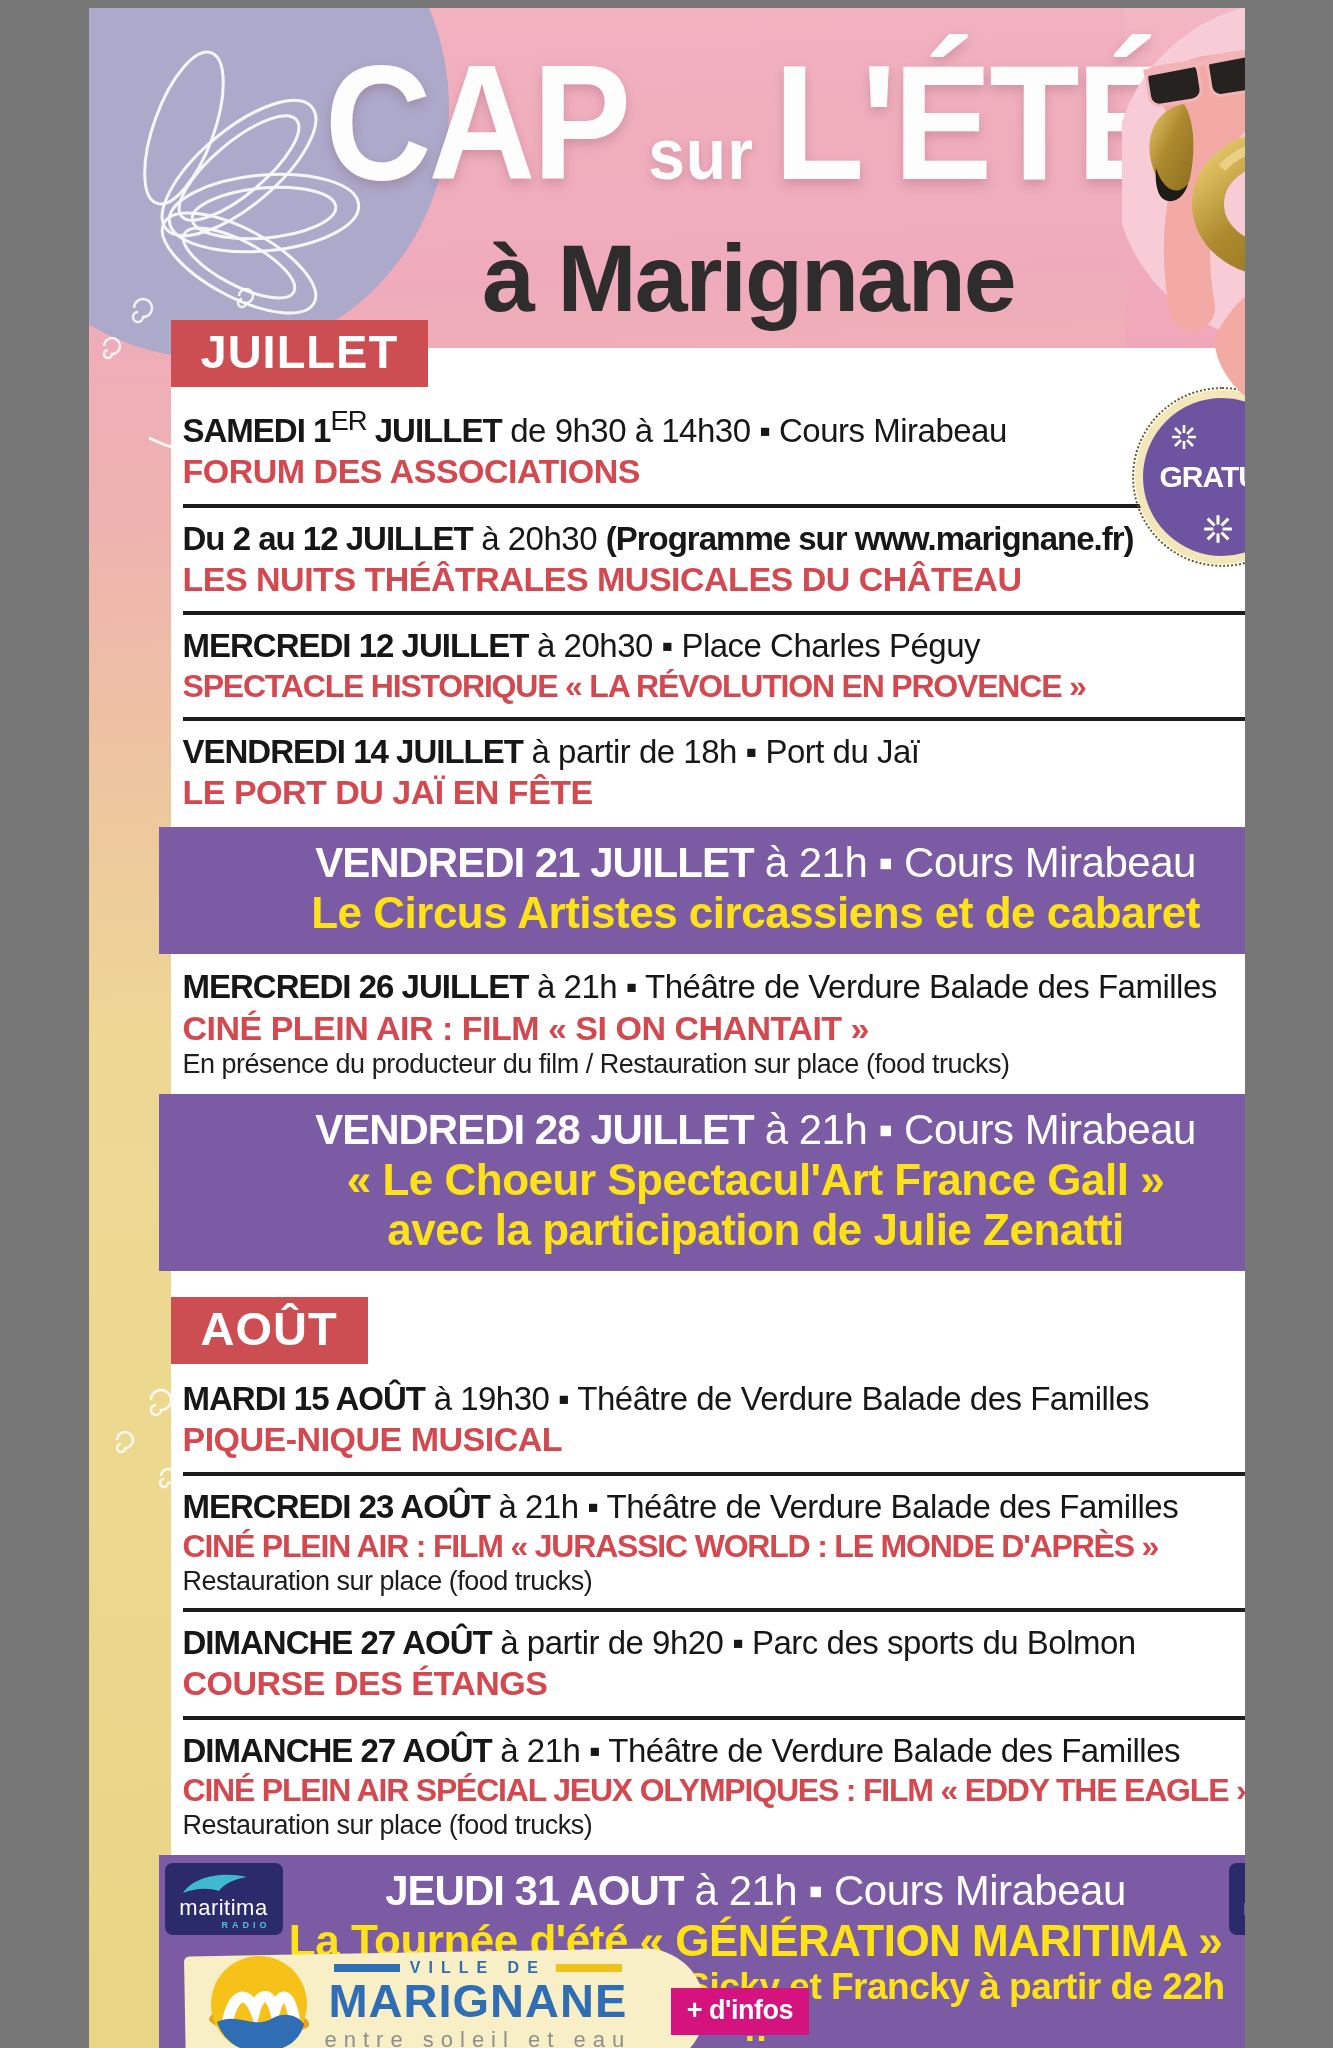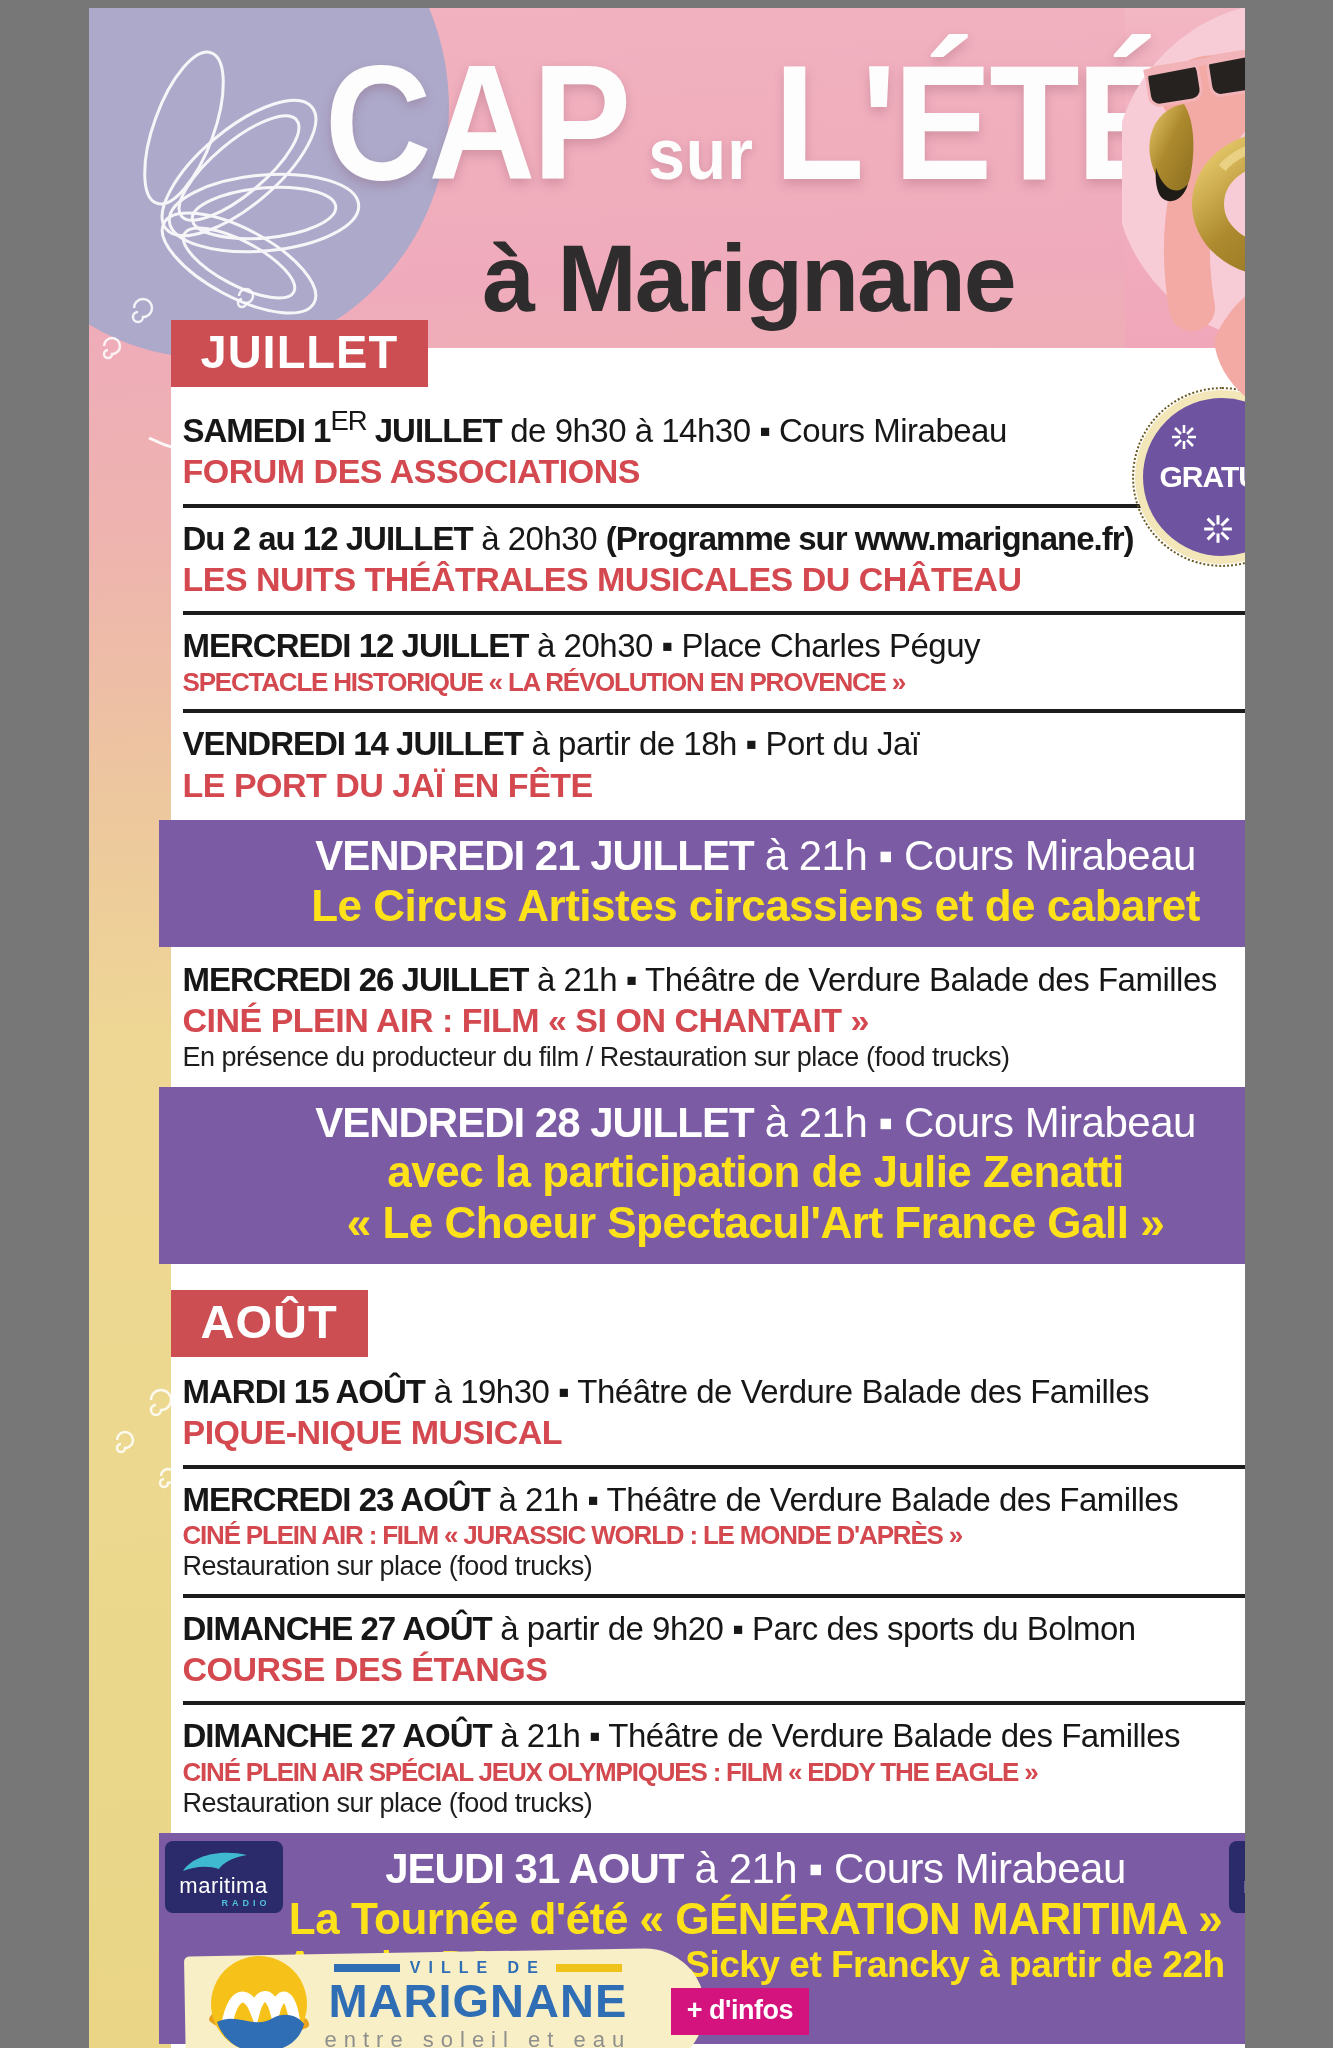--- a/index.html
+++ b/index.html
@@ -25,21 +25,21 @@
   .card{position:absolute;left:82px;top:340px;width:1170px;background:#fff;z-index:2;padding-bottom:0;}
   .month-box{display:inline-block;background:var(--red-banner);color:#fff;
     font-size:47px;font-weight:800;letter-spacing:1px;padding:4px 30px 8px;margin:18px 0 10px 0;}
   .month-box.first{margin:-28px 0 12px 0;}
   .event{padding:5px 12px 4px;}
   .eline{font-size:33px;line-height:1.22;letter-spacing:-1px;color:#171717;}
   .edate{font-weight:800;}
   .erest{font-weight:500;letter-spacing:-.5px;}
   .erest-b{font-weight:800;letter-spacing:-1px;}
   .etitle{font-size:34px;line-height:1.22;font-weight:800;color:var(--red-text);letter-spacing:-.5px;}
-  .etitle.long{font-size:26px;letter-spacing:-1.2px;}
+  .etitle.long{font-size:32px;letter-spacing:-1.2px;}
   .enote{font-size:27px;line-height:1.15;font-weight:500;color:#1d1d1d;letter-spacing:-.5px;}
   .sep{height:4px;background:#1c1c1c;margin:7px 12px 6px;}
   .pad-badge{padding-right:190px;}
 
   
   .banner{position:relative;margin:10px -12px 8px;width:calc(100% + 24px);box-sizing:border-box;
     background:var(--purple);text-align:center;padding:12px 120px 16px;}
   .banner .head{font-size:42px;line-height:1.16;color:#fff;letter-spacing:-1px;}
   .banner .head .edate{font-weight:800;}
   .banner .head .erest{font-weight:500;}
@@ -175,22 +175,22 @@
           <div class="etitle">LE PORT DU JAÏ EN FÊTE</div>
         </div><div class="banner">
           <div class="head"><span class="edate">VENDREDI 21 JUILLET</span><span class="erest"> à 21h ▪ Cours Mirabeau</span></div>
           <div class="yline"><span class="ybold">Le Circus</span><span class="yrest"> Artistes circassiens et de cabaret</span></div>
         </div><div class="event">
           <div class="eline"><span class="edate">MERCREDI 26 JUILLET</span><span class="erest"> à 21h ▪ Théâtre de Verdure Balade des Familles</span></div>
           <div class="etitle">CINÉ PLEIN AIR : FILM « SI ON CHANTAIT »</div>
           <div class="enote">En présence du producteur du film / Restauration sur place (food trucks)</div>
         </div><div class="banner">
           <div class="head"><span class="edate">VENDREDI 28 JUILLET</span><span class="erest"> à 21h ▪ Cours Mirabeau</span></div>
+          <div class="yline">« Le Choeur Spectacul'Art France Gall »</div>
           <div class="yline">avec la participation de Julie Zenatti</div>
-          <div class="yline">« Le Choeur Spectacul'Art France Gall »</div>
         </div><div class="month-box">AOÛT</div><div class="event">
           <div class="eline"><span class="edate">MARDI 15 AOÛT</span><span class="erest"> à 19h30 ▪ Théâtre de Verdure Balade des Familles</span></div>
           <div class="etitle">PIQUE-NIQUE MUSICAL</div>
         </div><div class="sep"></div><div class="event">
           <div class="eline"><span class="edate">MERCREDI 23 AOÛT</span><span class="erest"> à 21h ▪ Théâtre de Verdure Balade des Familles</span></div>
           <div class="etitle long">CINÉ PLEIN AIR : FILM  « JURASSIC WORLD : LE MONDE D'APRÈS »</div>
           <div class="enote">Restauration sur place (food trucks)</div>
         </div><div class="sep"></div><div class="event">
           <div class="eline"><span class="edate">DIMANCHE 27 AOÛT</span><span class="erest"> à partir de 9h20 ▪ Parc des sports du Bolmon</span></div>
           <div class="etitle">COURSE DES ÉTANGS</div>

